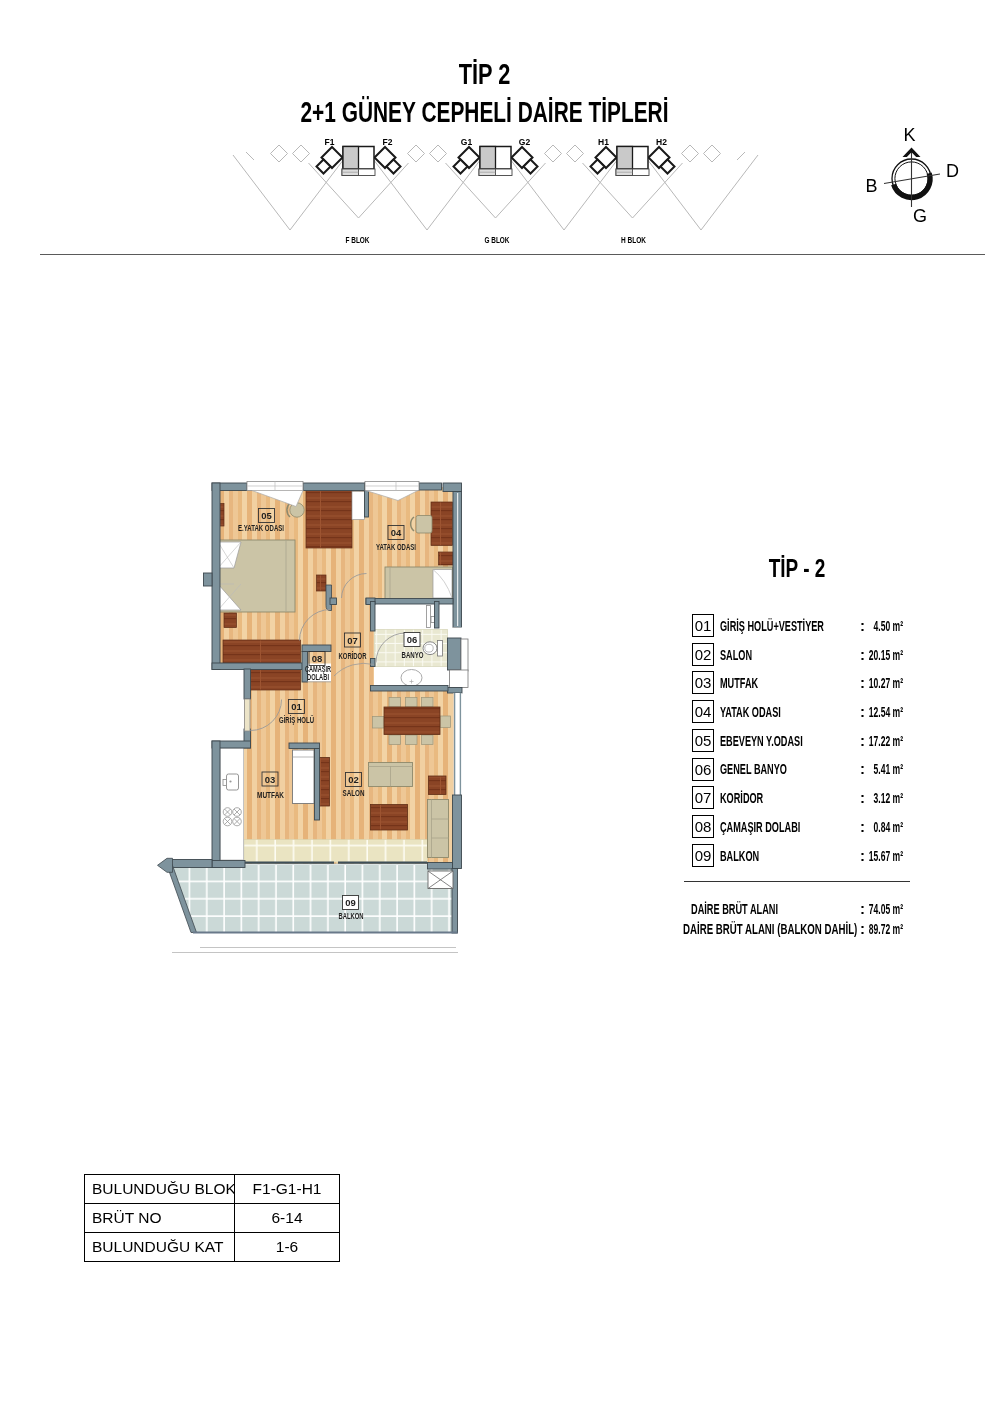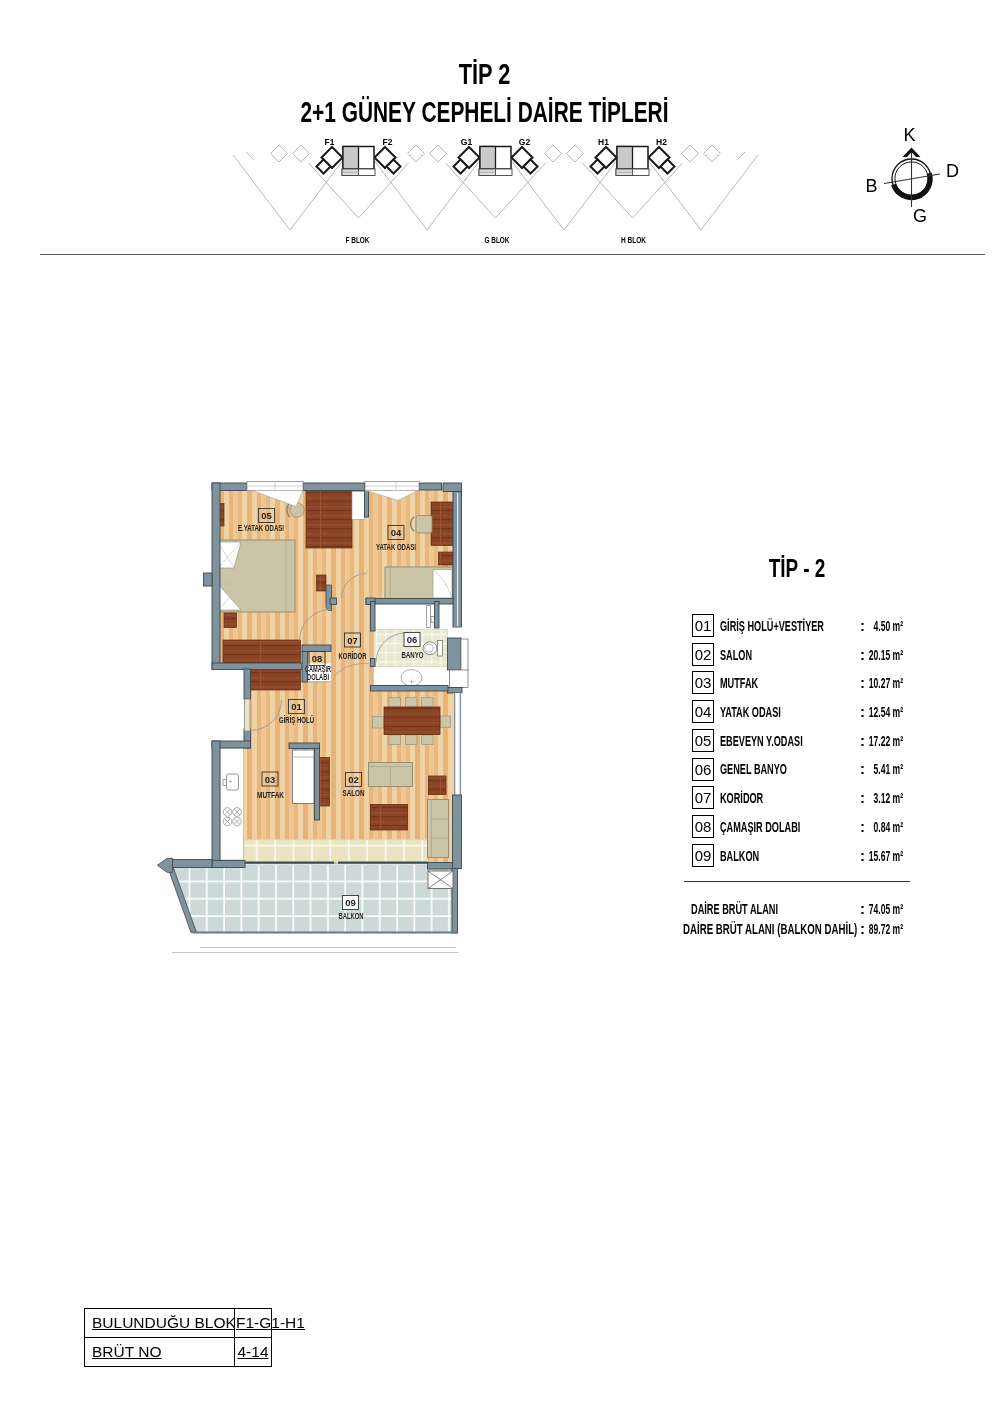--- a/index.html
+++ b/index.html
@@ -437,24 +437,28 @@
 <div class="abs" style="left:684px;top:881px;width:226px;height:1px;background:#333;"></div>
 
 <div class="abs" style="left:691px;top:900px;font-size:15px;font-weight:bold;transform:scaleX(0.613);transform-origin:left;white-space:nowrap;">DAİRE BRÜT ALANI</div>
 <div class="abs" style="left:860px;top:900px;font-size:15px;font-weight:bold;">:</div>
 <div class="abs" style="left:803px;top:900px;width:100px;text-align:right;font-size:15px;font-weight:bold;transform:scaleX(0.57);transform-origin:right;white-space:nowrap;">74.05 m²</div>
 
 <div class="abs" style="left:683px;top:920px;font-size:15px;font-weight:bold;transform:scaleX(0.645);transform-origin:left;white-space:nowrap;">DAİRE BRÜT ALANI (BALKON DAHİL)</div>
 <div class="abs" style="left:860px;top:920px;font-size:15px;font-weight:bold;">:</div>
 <div class="abs" style="left:803px;top:920px;width:100px;text-align:right;font-size:15px;font-weight:bold;transform:scaleX(0.57);transform-origin:right;white-space:nowrap;">89.72 m²</div>
 
-<table class="abs" style="left:84px;top:1308px;border-collapse:collapse;font-size:15.5px;color:#000;table-layout:fixed;width:188px;text-decoration:underline;" cellspacing="0">
+<table class="abs" style="left:84px;top:1174px;border-collapse:collapse;font-size:15.5px;color:#000;table-layout:fixed;width:256px;" cellspacing="0">
 <tbody>
       <tr style="height:29px;">
         <td style="border:1.3px solid #000;width:142px;padding:0 0 0 7px;overflow:hidden;;white-space:nowrap;">BULUNDUĞU BLOK</td>
         <td style="border:1.3px solid #000;;text-align:center;white-space:nowrap;">F1-G1-H1</td>
       </tr>
 <tr style="height:29px;">
         <td style="border:1.3px solid #000;padding:0 0 0 7px;white-space:nowrap;">BRÜT NO</td>
-        <td style="border:1.3px solid #000;text-align:center;white-space:nowrap;">4-14</td>
+        <td style="border:1.3px solid #000;text-align:center;white-space:nowrap;">6-14</td>
+      </tr>
+<tr style="height:29px;">
+        <td style="border:1.3px solid #000;padding:0 0 0 7px;white-space:nowrap;">BULUNDUĞU KAT</td>
+        <td style="border:1.3px solid #000;text-align:center;white-space:nowrap;">1-6</td>
       </tr>
 </tbody>
   </table>
 
 </body></html>

